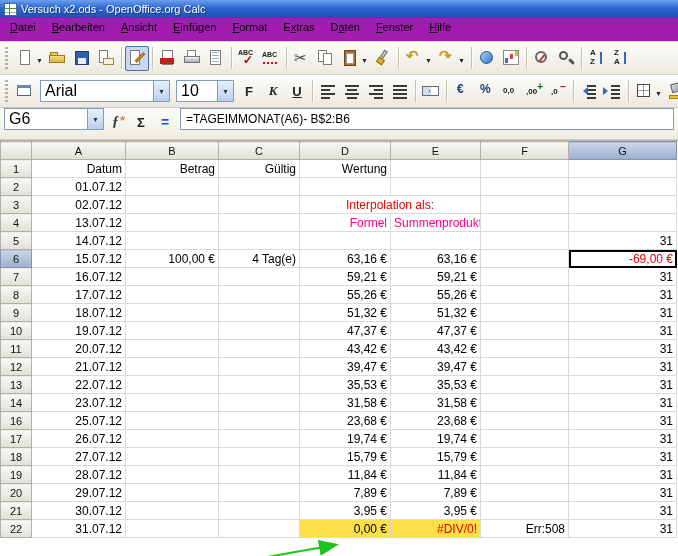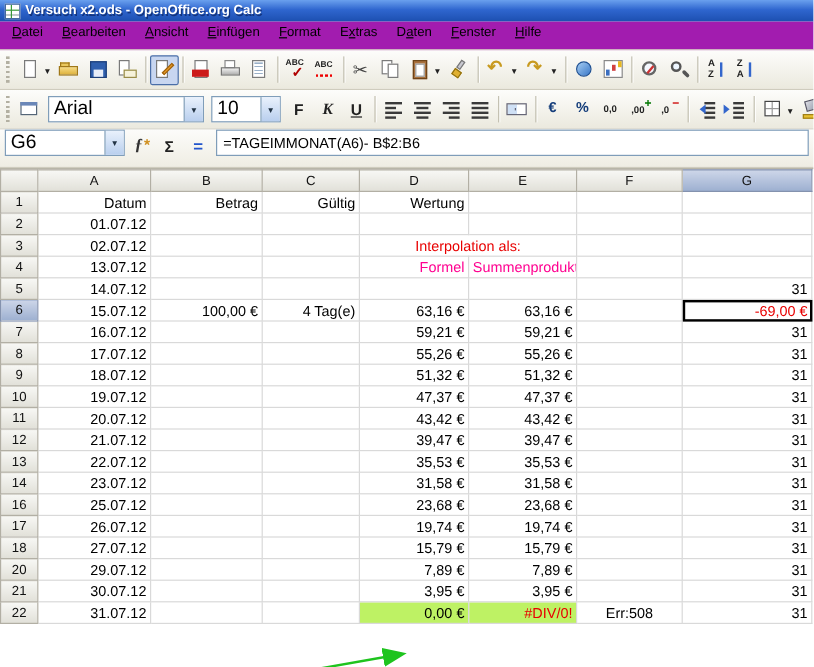--- a/index.html
+++ b/index.html
@@ -6,21 +6,21 @@
   body{width:678px;height:556px;overflow:hidden;background:#fff;
        font-family:"Liberation Sans",sans-serif;-webkit-font-smoothing:antialiased}
   .window{width:678px;height:556px;position:relative}
 
   
   .titlebar{height:18px;background:linear-gradient(180deg,#6aa0ee 0%,#2f66cf 45%,#1c4fb0 100%);
     display:flex;align-items:center;padding:0 4px;gap:4px}
   .app-icon{width:13px;height:13px;background:#fff;border:1px solid #46699f;box-sizing:border-box;flex:none;
     background-image:linear-gradient(#3a9a3a,#3a9a3a),linear-gradient(#3a9a3a,#3a9a3a),linear-gradient(#9aa,#9aa);
     background-size:100% 1px,1px 100%,100% 1px;background-position:0 4px,4px 0,0 8px;background-repeat:no-repeat}
-  .title{color:#fff;font-size:11px;font-weight:700;text-shadow:1px 1px 0 rgba(5,25,80,.6);white-space:nowrap}
+  .title{color:#fff;font-size:11px;font-weight:400;text-shadow:1px 1px 0 rgba(5,25,80,.6);white-space:nowrap}
 
   
   .menubar{height:23px;background:#a21caf;border-bottom:1px solid #d9d5c6;display:flex;align-items:flex-start;padding:0 2px}
   .menu-item{padding:3px 8px;font-size:11px;color:#000;white-space:nowrap}
   .menu-item u{text-decoration:underline}
 
   
   .toolbar{height:32px;background:linear-gradient(#fdfdfb,#ecead f0);background:linear-gradient(#fdfdfb,#ebe9de);
     border-bottom:1px solid #cfccbe;display:flex;align-items:center;padding:0 2px;overflow:hidden}
   .grip{width:3px;height:22px;margin:0 5px 0 3px;flex:none;
@@ -142,22 +142,22 @@
   table{border-collapse:collapse;table-layout:fixed;width:676px;font-size:12px;font-family:"Liberation Sans",sans-serif}
   th,td{height:18px;box-sizing:border-box;overflow:hidden;white-space:nowrap}
   th{background:linear-gradient(#f7f7f4,#e1e0d8);border:1px solid #b2afa4;font-weight:400;font-size:11px;color:#111;
     text-align:center;padding:0}
   th.hl{background:linear-gradient(#ccd5e8,#9cafd0);border-color:#8492ae}
   td{border:1px solid #d9d9d9;background:#fff;text-align:right;color:#000;padding:0 3px}
   td.cur{outline:2px solid #000;outline-offset:-2px}
   td.neg,td.annred{color:var(--red,#e80000)}
   td.annpink{color:var(--pink,#ff0090)}
   td.ctr{text-align:center}
-  td.left{text-align:center}
-  td.shade{background:#bef264}
+  td.left{text-align:right}
+  td.shade{background:#fde047}
   .overlay{position:absolute;left:0;top:0;width:678px;height:420px;pointer-events:none}
 </style>
 </head>
 <body>
 
 <div class="window">
 
   <div class="titlebar">
     <span class="app-icon"></span>
     <span class="title">Versuch x2.ods - OpenOffice.org Calc</span>
@@ -542,20 +542,30 @@
             <th class="">18</th>
             <td class="">27.07.12</td>
             <td class=""></td>
             <td class=""></td>
             <td class="">15,79 €</td>
             <td class="">15,79 €</td>
             <td class=""></td>
             <td class="">31</td>
           </tr>
           <tr>
+            <th class="">19</th>
+            <td class="">28.07.12</td>
+            <td class=""></td>
+            <td class=""></td>
+            <td class="">11,84 €</td>
+            <td class="">11,84 €</td>
+            <td class=""></td>
+            <td class="">31</td>
+          </tr>
+          <tr>
             <th class="">20</th>
             <td class="">29.07.12</td>
             <td class=""></td>
             <td class=""></td>
             <td class="">7,89 €</td>
             <td class="">7,89 €</td>
             <td class=""></td>
             <td class="">31</td>
           </tr>
           <tr>

